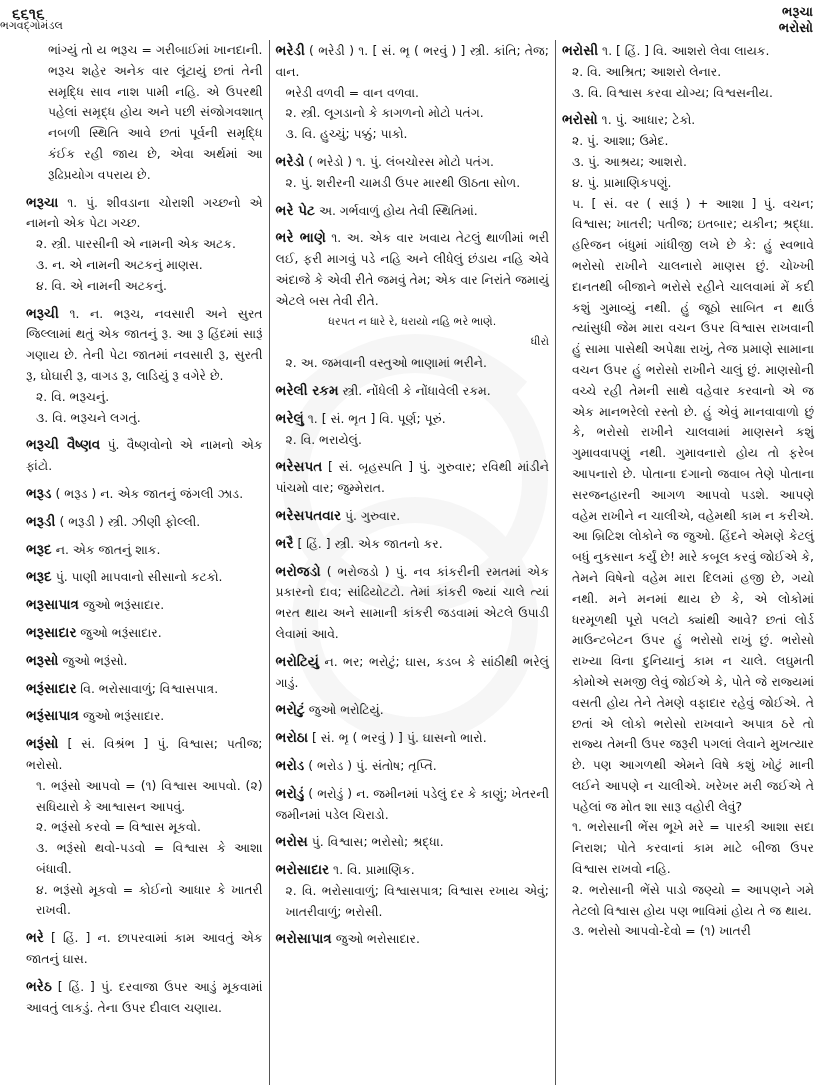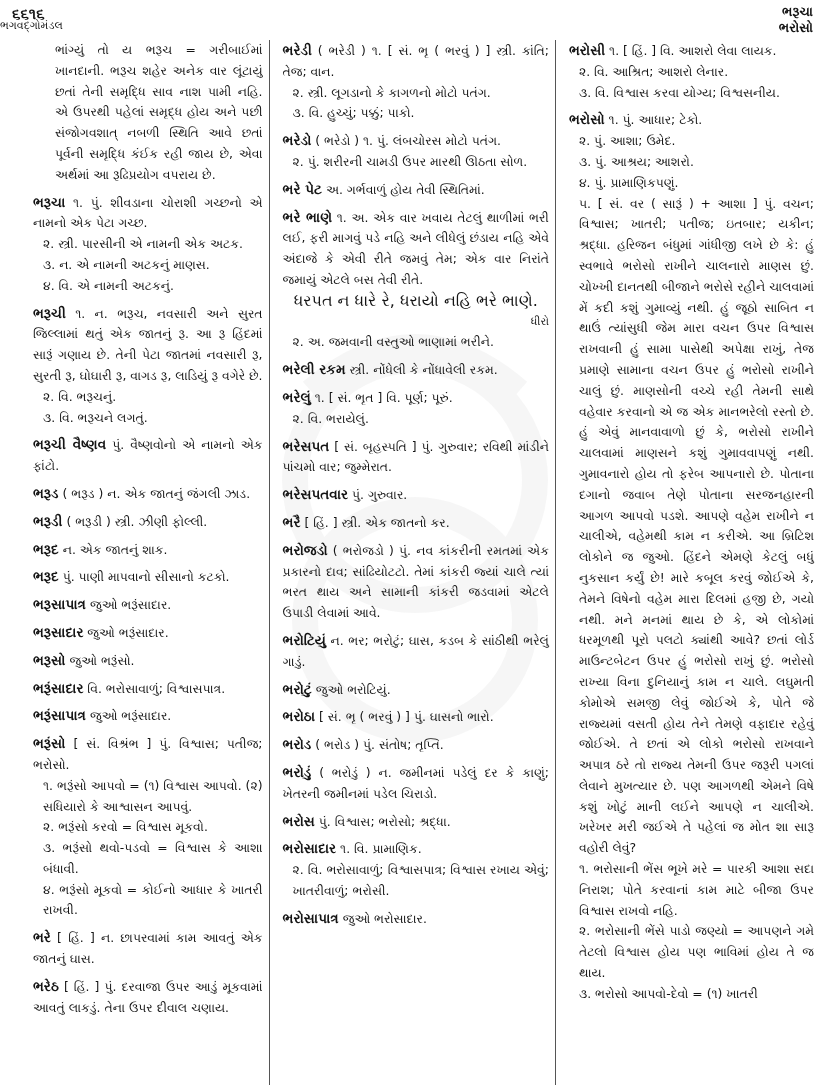--- a/index.html
+++ b/index.html
@@ -13,25 +13,25 @@
   }
   .header { position: absolute; left: 0; top: 0; width: 825px; height: 44px; }
   .page-num { position: absolute; left: 12px; top: 5px; font-weight: bold; font-size: 15px; }
   .book-title { position: absolute; left: 0; right: 0; top: 19px; text-align: left; font-size: 11px; }
   .guide-words { position: absolute; right: 12px; top: 4px; text-align: right; font-weight: bold; font-size: 13px; line-height: 16px; }
   .columns { position: absolute; left: 10px; top: 40px; width: 810px; height: 1045px; display: flex; }
   .col { box-sizing: border-box; padding: 0 6px; font-size: 12.4px; line-height: 20.8px; text-align: justify; overflow: hidden; }
   .col1 { width: 266px; padding-left: 16px; }
   .col2 { width: 296px; border-left: 1.5px solid #555; border-right: 1.5px solid #555; }
   .col3 { width: 272px; }
-  .entry { margin: 0 0 6px 7px; }
+  .entry { margin: 0 0 6px 0; }
   .hw { font-weight: bold; font-size: 13.6px; }
   .sub { padding-left: 10px; display: block; }
   .ind { padding-left: 22px; display: block; }
-  .quote { display: block; text-align: center; font-size: 16px; }
+  .quote { display: block; text-align: center; font-size: 11px; }
   .quote-src { display: block; text-align: right; font-size: 11px; }
 </style>
 </head>
 <body>
 
 <svg class="watermark" viewBox="0 0 330 420">
   <circle cx="165" cy="150" r="120" fill="none" stroke="#888" stroke-width="26"></circle>
   <circle cx="165" cy="290" r="110" fill="none" stroke="#888" stroke-width="26"></circle>
   <path d="M60 60 Q165 -30 270 60" fill="none" stroke="#888" stroke-width="22"></path>
 </svg>
@@ -63,21 +63,21 @@
         <div class="entry"><span class="hw">ભરૂસો</span> <span>જુઓ ભરૂંસો.</span></div>
         <div class="entry"><span class="hw">ભરૂંસાદાર</span> <span>વિ. ભરોસાવાળું; વિશ્વાસપાત્ર.</span></div>
         <div class="entry"><span class="hw">ભરૂંસાપાત્ર</span> <span>જુઓ ભરૂંસાદાર.</span></div>
         <div class="entry"><span class="hw">ભરૂંસો</span> <span>[ સં. વિશ્રંભ ] પું. વિશ્વાસ; પતીજ; ભરોસો.</span><span class="sub">૧. ભરૂંસો આપવો = (૧) વિશ્વાસ આપવો. (૨) સધિયારો કે આશ્વાસન આપવું.</span><span class="sub">૨. ભરૂંસો કરવો = વિશ્વાસ મૂકવો.</span><span class="sub">૩. ભરૂંસો થવો-પડવો = વિશ્વાસ કે આશા બંધાવી.</span><span class="sub">૪. ભરૂંસો મૂકવો = કોઈનો આધાર કે ખાતરી રાખવી.</span></div>
         <div class="entry"><span class="hw">ભરે</span> <span>[ હિં. ] ન. છાપરવામાં કામ આવતું એક જાતનું ઘાસ.</span></div>
         <div class="entry"><span class="hw">ભરેઠ</span> <span>[ હિં. ] પું. દરવાજા ઉપર આડું મૂકવામાં આવતું લાકડું. તેના ઉપર દીવાલ ચણાય.</span></div>
       </div>
   </div>
   <div class="col col2">
     <div id="col2-entries">
-        <div class="entry"><span class="hw">ભરેડી</span> <span>( ભરેડી ) ૧. [ સં. ભૃ ( ભરવું ) ] સ્ત્રી. કાંતિ; તેજ; વાન.</span><span class="sub">૨. સ્ત્રી. લૂગડાનો કે કાગળનો મોટો પતંગ.</span><span class="sub">૩. વિ. હુચ્ચું; પક્કું; પાકો.</span></div>
+        <div class="entry"><span class="hw">ભરેડી</span> <span>( ભરેડી ) ૧. [ સં. ભૃ ( ભરવું ) ] સ્ત્રી. કાંતિ; તેજ; વાન.</span><span class="sub">ભરેડી વળવી = વાન વળવા.</span><span class="sub">૨. સ્ત્રી. લૂગડાનો કે કાગળનો મોટો પતંગ.</span><span class="sub">૩. વિ. હુચ્ચું; પક્કું; પાકો.</span></div>
         <div class="entry"><span class="hw">ભરેડો</span> <span>( ભરેડો ) ૧. પું. લંબચોરસ મોટો પતંગ.</span><span class="sub">૨. પું. શરીરની ચામડી ઉપર મારથી ઊઠતા સોળ.</span></div>
         <div class="entry"><span class="hw">ભરે પેટ</span> <span>અ. ગર્ભવાળું હોય તેવી સ્થિતિમાં.</span></div>
         <div class="entry"><span class="hw">ભરે ભાણે</span> <span>૧. અ. એક વાર ખવાય તેટલું થાળીમાં ભરી લઈ, ફરી માગવું પડે નહિ અને લીધેલું છંડાય નહિ એવે અંદાજે કે એવી રીતે જમવું તેમ; એક વાર નિરાંતે જમાયું એટલે બસ તેવી રીતે.</span><span class="quote">ધરપત ન ધારે રે, ધરાયો નહિ ભરે ભાણે.</span><span class="quote-src">ધીરો</span><span class="sub">૨. અ. જમવાની વસ્તુઓ ભાણામાં ભરીને.</span></div>
         <div class="entry"><span class="hw">ભરેલી રકમ</span> <span>સ્ત્રી. નોંધેલી કે નોંધાવેલી રકમ.</span></div>
         <div class="entry"><span class="hw">ભરેલું</span> <span>૧. [ સં. ભૃત ] વિ. પૂર્ણ; પૂરું.</span><span class="sub">૨. વિ. ભરાયેલું.</span></div>
         <div class="entry"><span class="hw">ભરેસપત</span> <span>[ સં. બૃહસ્પતિ ] પું. ગુરુવાર; રવિથી માંડીને પાંચમો વાર; જુમ્મેરાત.</span></div>
         <div class="entry"><span class="hw">ભરેસપતવાર</span> <span>પું. ગુરુવાર.</span></div>
         <div class="entry"><span class="hw">ભરૈ</span> <span>[ હિં. ] સ્ત્રી. એક જાતનો કર.</span></div>
         <div class="entry"><span class="hw">ભરોજડો</span> <span>( ભરોજડો ) પું. નવ કાંકરીની રમતમાં એક પ્રકારનો દાવ; સાંઢિયોટટો. તેમાં કાંકરી જ્યાં ચાલે ત્યાં ભરત થાય અને સામાની કાંકરી જડવામાં એટલે ઉપાડી લેવામાં આવે.</span></div>
         <div class="entry"><span class="hw">ભરોટિયું</span> <span>ન. ભર; ભરોટું; ઘાસ, કડબ કે સાંઠીથી ભરેલું ગાડું.</span></div>

